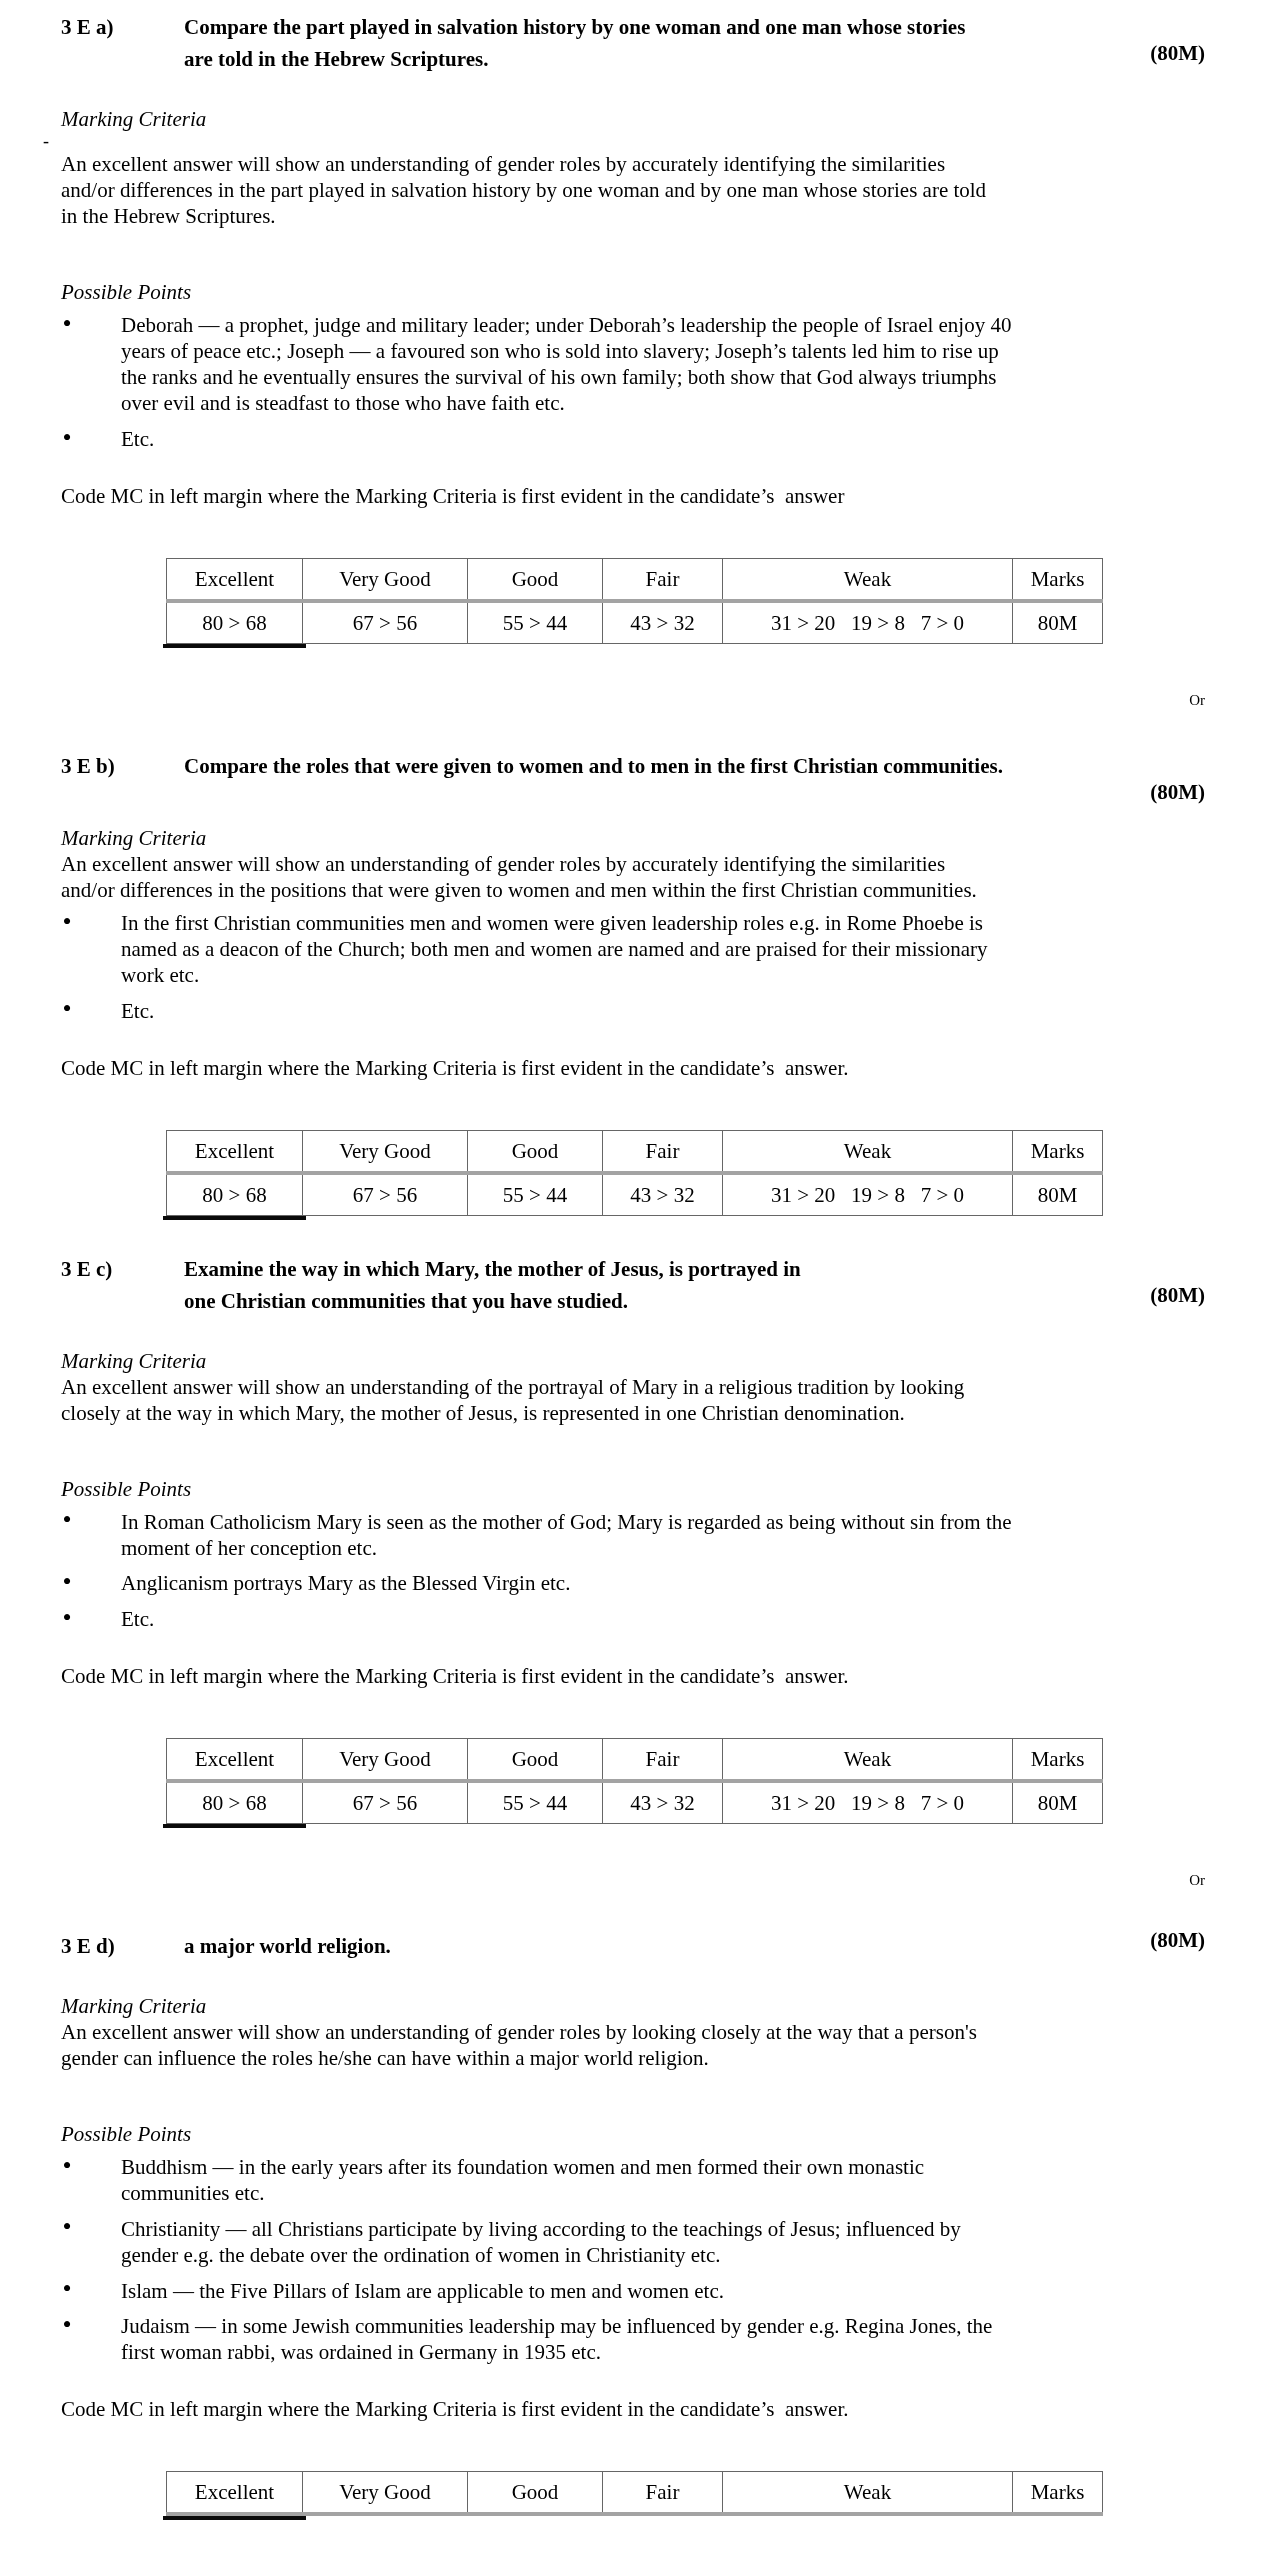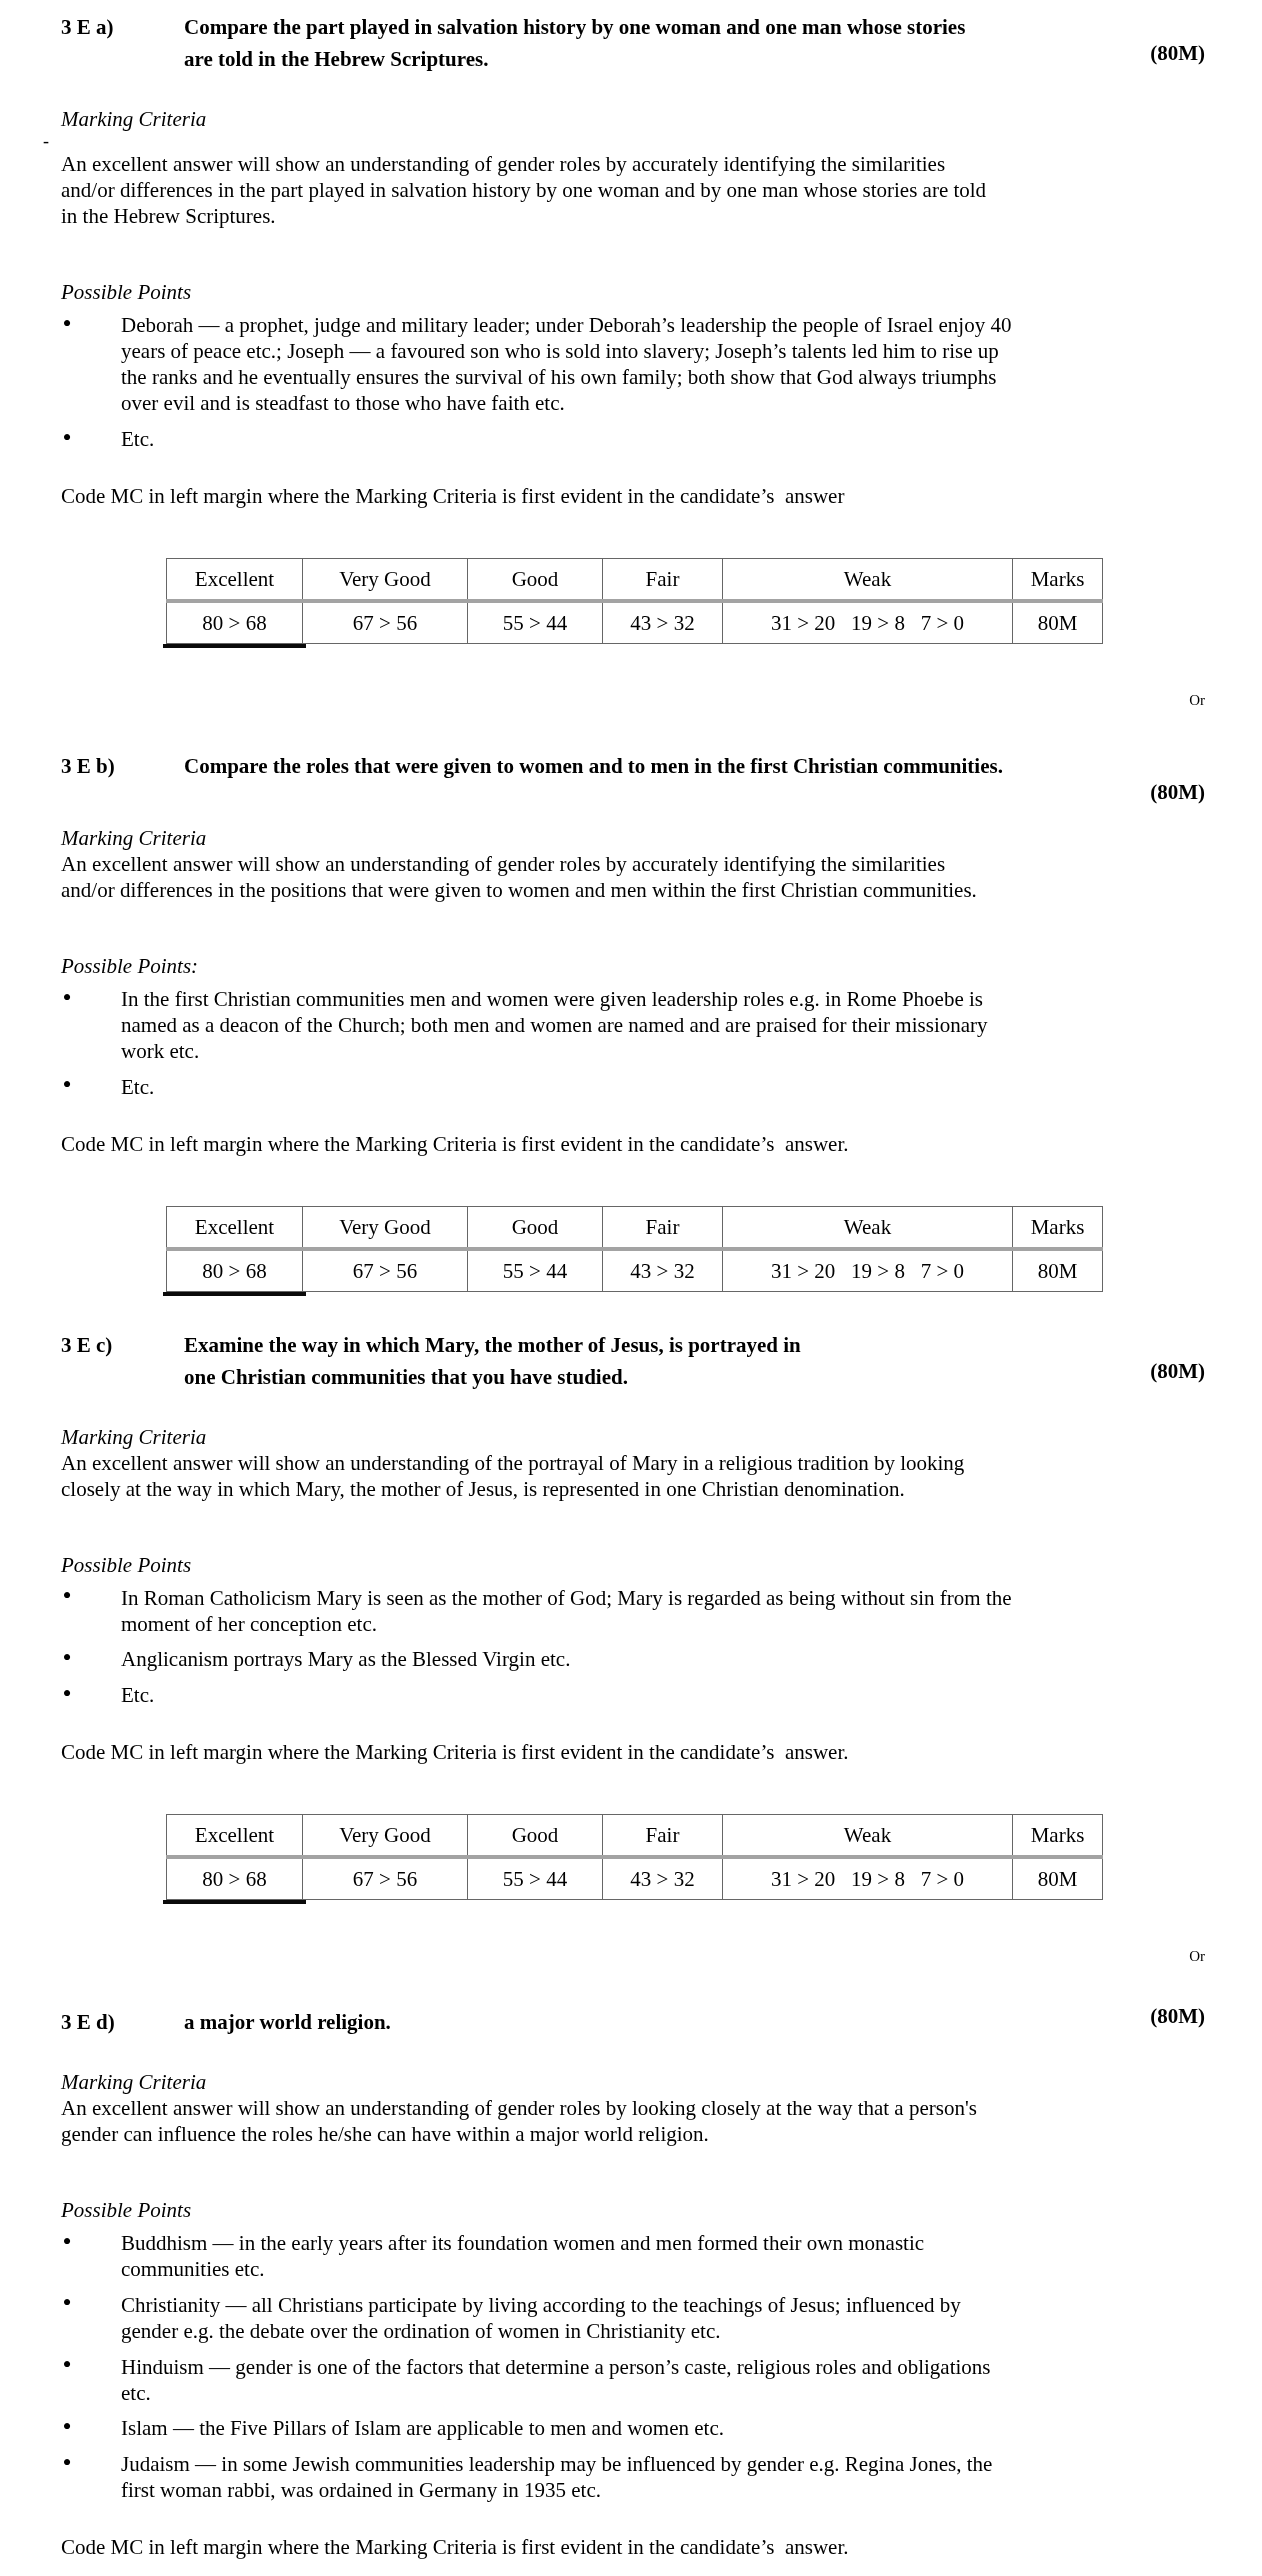--- a/index.html
+++ b/index.html
@@ -130,21 +130,20 @@
     <div class="qheading single">
       <span class="qnum">3 E b)</span>
       <div class="qtext">
         <div>Compare the roles that were given to women and to men in the first Christian communities.</div>
       </div>
       <span class="qmarks">(80M)</span>
     </div>
     <div class="mc-label" style="margin-top:11px">Marking Criteria</div>
     <p class="para">An excellent answer will show an understanding of gender roles by accurately identifying the similarities
 and/or differences in the positions that were given to women and men within the first Christian communities.</p>
-    <div class="pp-label">Possible Points:</div>
     <ul class="bullets">
       <li>In the first Christian communities men and women were given leadership roles e.g. in Rome Phoebe is
 named as a deacon of the Church; both men and women are named and are praised for their missionary
 work etc.</li>
       <li>Etc.</li>
     </ul>
     <p class="code-note">Code MC in left margin where the Marking Criteria is first evident in the candidate’s  answer.</p>
 
     <div class="tablewrap">
       <table class="grade">
@@ -243,22 +242,20 @@
     </div>
     <div class="mc-label">Marking Criteria</div>
     <p class="para">An excellent answer will show an understanding of gender roles by looking closely at the way that a person's
 gender can influence the roles he/she can have within a major world religion.</p>
     <div class="pp-label">Possible Points</div>
     <ul class="bullets">
       <li>Buddhism — in the early years after its foundation women and men formed their own monastic
 communities etc.</li>
       <li>Christianity — all Christians participate by living according to the teachings of Jesus; influenced by
 gender e.g. the debate over the ordination of women in Christianity etc.</li>
-      <li>Hinduism — gender is one of the factors that determine a person’s caste, religious roles and obligations
-etc.</li>
       <li>Islam — the Five Pillars of Islam are applicable to men and women etc.</li>
       <li>Judaism — in some Jewish communities leadership may be influenced by gender e.g. Regina Jones, the
 first woman rabbi, was ordained in Germany in 1935 etc.</li>
     </ul>
     <p class="code-note">Code MC in left margin where the Marking Criteria is first evident in the candidate’s  answer.</p>
 
     <div class="tablewrap">
       <table class="grade">
         <colgroup>
           <col style="width:136px">

